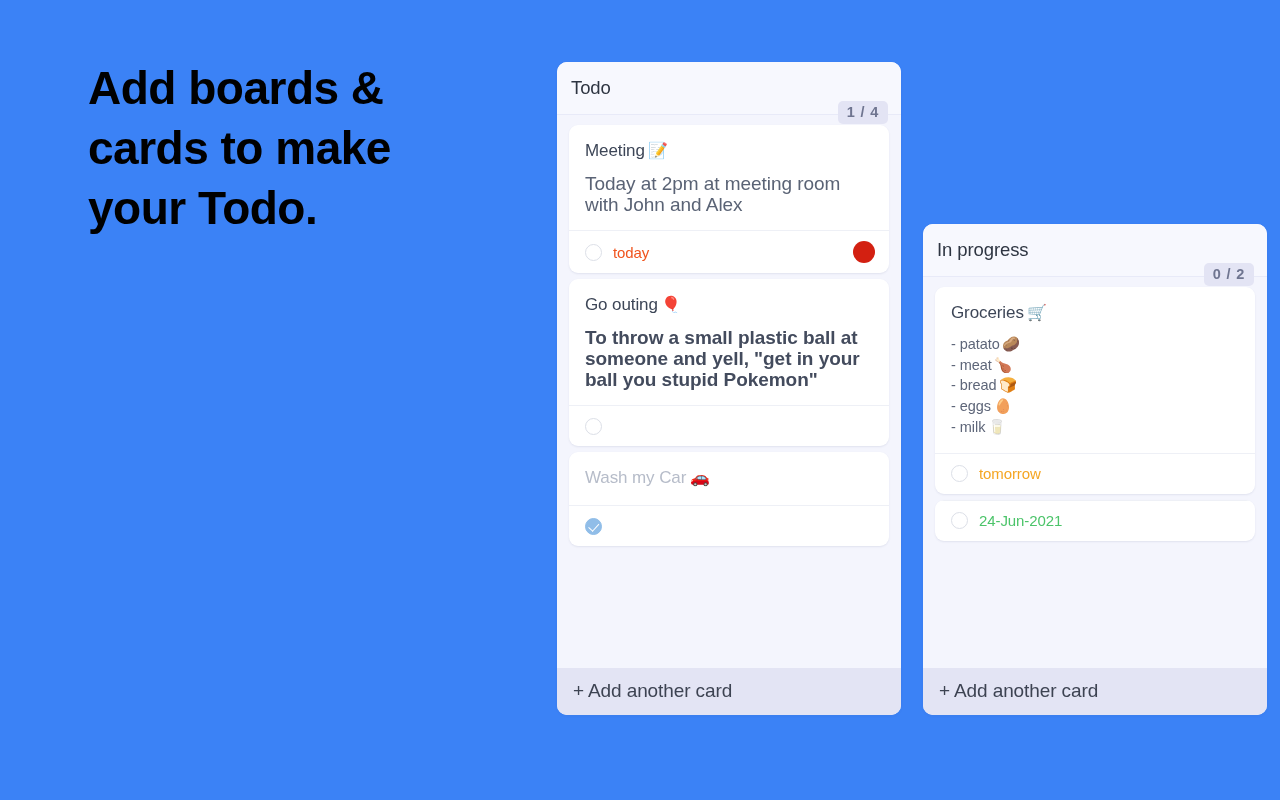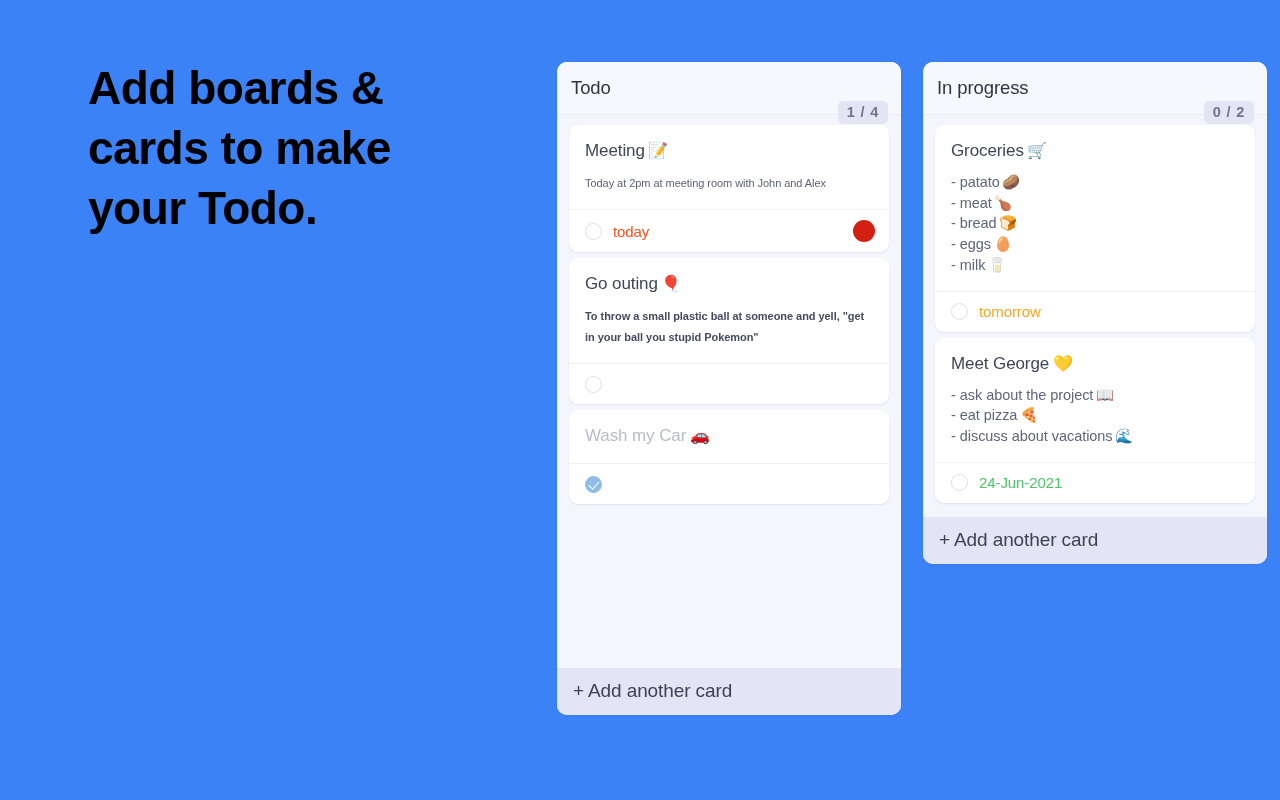--- a/index.html
+++ b/index.html
@@ -33,21 +33,21 @@
   }
   .headline .hl-line { display: block; white-space: nowrap; }
   .headline .hl-strong { font-weight: 800; }
 
   
   .board {
     position: absolute;
     left: 557px;
     top: 62px;
     display: flex;
-    align-items: flex-start;
+    align-items: flex-end;
     gap: 22px;
   }
 
   .column {
     width: 344px;
     background: #f4f5fd;
     border-radius: 10px;
     box-shadow: 0 1px 3px rgba(60, 64, 120, 0.07);
     display: flex;
     flex-direction: column;
@@ -115,21 +115,21 @@
   .card-title {
     font-size: 17px;
     color: #3d4657;
     letter-spacing: -0.1px;
     line-height: 24px;
   }
   .card-title .emoji { margin-left: 4px; font-size: 16px; }
 
   .card-desc {
     margin-top: 10px;
-    font-size: 11px;
+    font-size: 19px;
     line-height: 21px;
     color: #5a6375;
     letter-spacing: -0.05px;
   }
   .card-desc.bold { color: #434b5d; font-weight: 700; }
 
   .card-list {
     margin-top: 9px;
     font-size: 14.5px;
     line-height: 20.7px;
@@ -259,28 +259,20 @@
                 <div class="li"><span>- eggs</span><span class="emoji">🥚</span></div>
                 <div class="li"><span>- milk</span><span class="emoji">🥛</span></div>
               </div>
             </div>
             <div class="card-footer">
               <span class="checkbox"></span>
               <span class="due due-tomorrow">tomorrow</span>
             </div>
           </div>
           <div class="card">
-            <div class="card-main">
-              <div class="card-title"><span>Meet George</span><span class="emoji">💛</span></div>
-              <div class="card-list">
-                <div class="li"><span>- ask about the project</span><span class="emoji">📖</span></div>
-                <div class="li"><span>- eat pizza</span><span class="emoji">🍕</span></div>
-                <div class="li"><span>- discuss about vacations</span><span class="emoji">🌊</span></div>
-              </div>
-            </div>
             <div class="card-footer">
               <span class="checkbox"></span>
               <span class="due due-date">24-Jun-2021</span>
             </div>
           </div>
         </div>
         <div class="col-footer"><span class="plus">+</span><span>Add another card</span></div>
       </div>
     </div>
 

